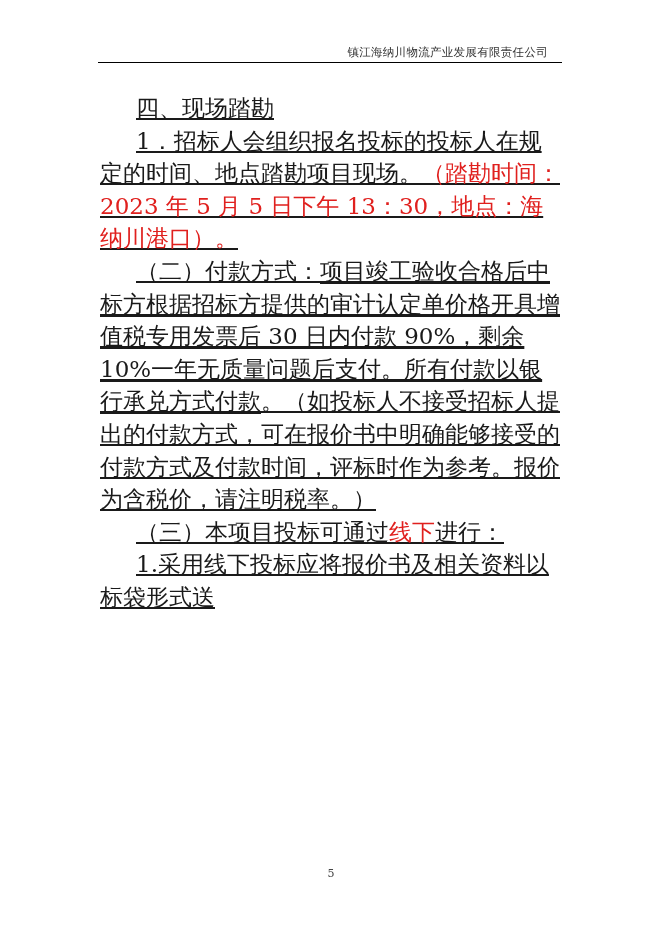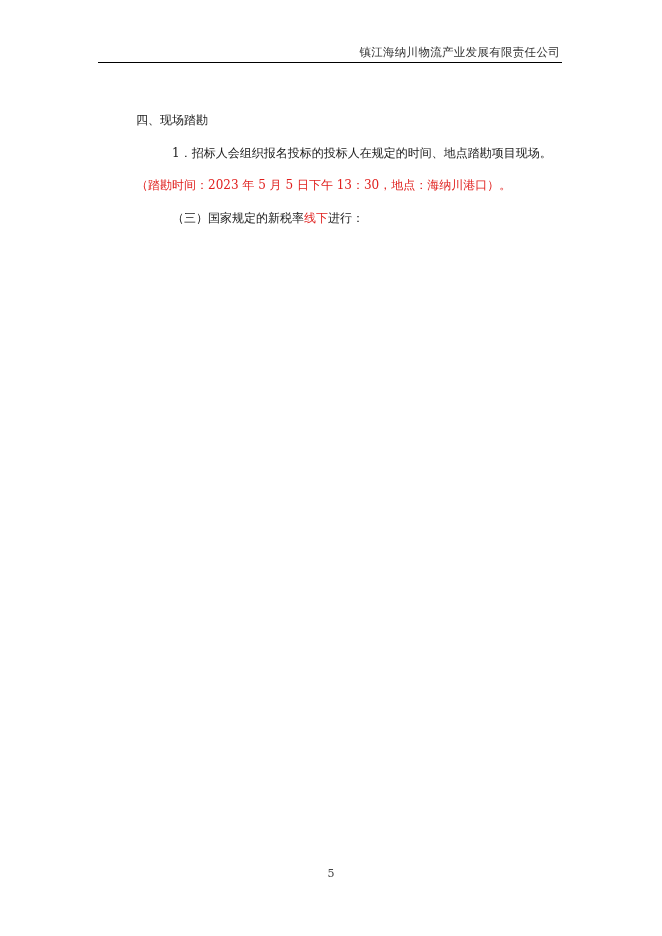--- a/index.html
+++ b/index.html
@@ -1,34 +1,36 @@
 <!DOCTYPE html>
 <html><head>
   <meta charset="utf-8">
   <style>
     html, body { margin: 0; padding: 0; background: #ffffff; }
     body { width: 662px; height: 936px; position: relative; overflow: hidden;
            font-family: "DejaVu Serif", "Liberation Serif", serif; color: #1a1a1a; }
     .header { position: absolute; left: 98px; top: 44px; width: 464px; height: 18px;
               border-bottom: 1.5px solid #000; }
-    .header-text { position: absolute; right: 2px; top: 1px; font-size: 11.5px; color: #333; letter-spacing: 0.3px; }
-    .body-text { position: absolute; left: 100px; top: 104px; width: 462px; font-size: 12px; line-height: 32.6px; }
+    .header-text { position: absolute; right: 14px; top: 1px; font-size: 11.5px; color: #333; letter-spacing: 0.3px; }
+    .body-text { position: absolute; left: 100px; top: 92px; width: 462px; font-size: 23px; line-height: 32.6px; text-decoration: underline; }
     .p { margin: 0; }
-    .indent { text-indent: 36px; margin-left: 36px; }
+    .indent { text-indent: 36px; }
     .h-indent { padding-left: 36px; }
     .red { color: #e0201e; }
     .ul { text-decoration: underline; text-underline-offset: 4px; text-decoration-thickness: 1px; }
     .footer { position: absolute; left: 0; width: 662px; top: 867px; text-align: center; font-size: 11px; color: #444; }
   </style>
 </head>
 <body>
 
 <div class="header">
   <span class="header-text">镇江海纳川物流产业发展有限责任公司</span>
 </div>
 
 <div class="body-text">
   <p class="p h-indent">四、现场踏勘</p>
   <p class="p indent"><span>1．招标人会组织报名投标的投标人在规定的时间、地点踏勘项目现场。</span><span class="red">（踏勘时间：2023 年 5 月 5 日下午 13：30，地点：海纳川港口）。</span></p>
-  <p class="p indent"><span>（三）国家规定的新税率</span><span class="red">线下</span><span>进行：</span></p>
+  <p class="p indent"><span>（二）付款方式：</span><span class="ul">项目竣工验收合格后中标方根据招标方提供的审计认定单价格开具增值税专用发票后 30 日内付款 90%，剩余 10%一年无质量问题后支付。所有付款以银行承兑方式付款</span><span>。（如投标人不接受招标人提出的付款方式，可在报价书中明确能够接受的付款方式及付款时间，评标时作为参考。报价为含税价，请注明税率。）</span></p>
+  <p class="p indent"><span>（三）本项目投标可通过</span><span class="red">线下</span><span>进行：</span></p>
+  <p class="p indent">1.采用线下投标应将报价书及相关资料以标袋形式送</p>
 </div>
 
 <div class="footer">5</div>
 
 </body></html>

